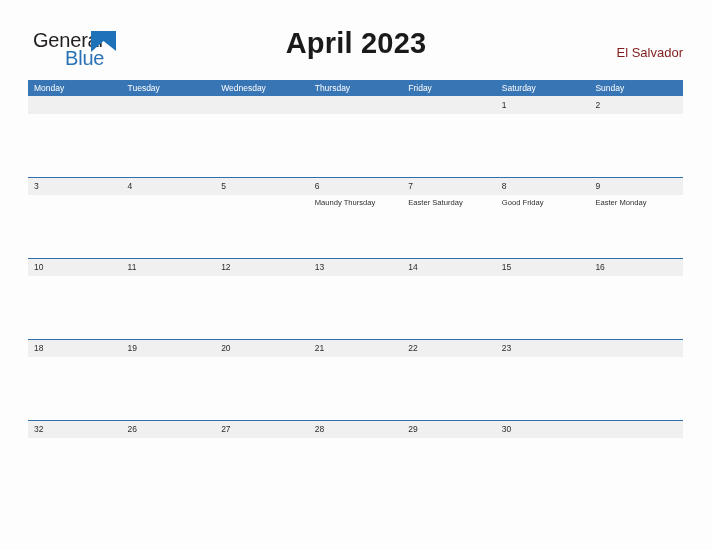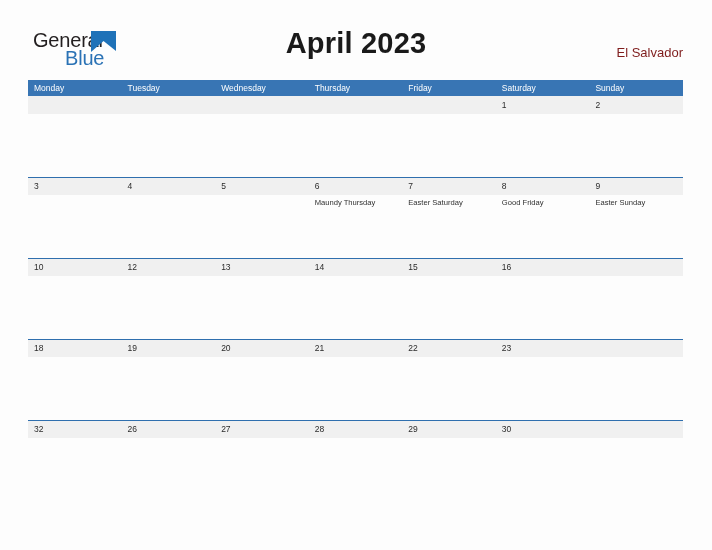--- a/index.html
+++ b/index.html
@@ -276,31 +276,34 @@
       <div class="event-cell">
           <span class="event-text">Maundy Thursday</span>
         </div>
       <div class="event-cell">
           <span class="event-text">Easter Saturday</span>
         </div>
       <div class="event-cell">
           <span class="event-text">Good Friday</span>
         </div>
       <div class="event-cell">
-          <span class="event-text">Easter Sunday</span>
+          <span class="event-text">Easter Monday</span>
         </div>
     </div>
   </div>
 
   <div class="week-row">
     <div class="band">
       <div class="day-cell">
           <span class="day-num">10</span>
         </div>
       <div class="day-cell">
+          <span class="day-num">11</span>
+        </div>
+      <div class="day-cell">
           <span class="day-num">12</span>
         </div>
       <div class="day-cell">
           <span class="day-num">13</span>
         </div>
       <div class="day-cell">
           <span class="day-num">14</span>
         </div>
       <div class="day-cell">
           <span class="day-num">15</span>

